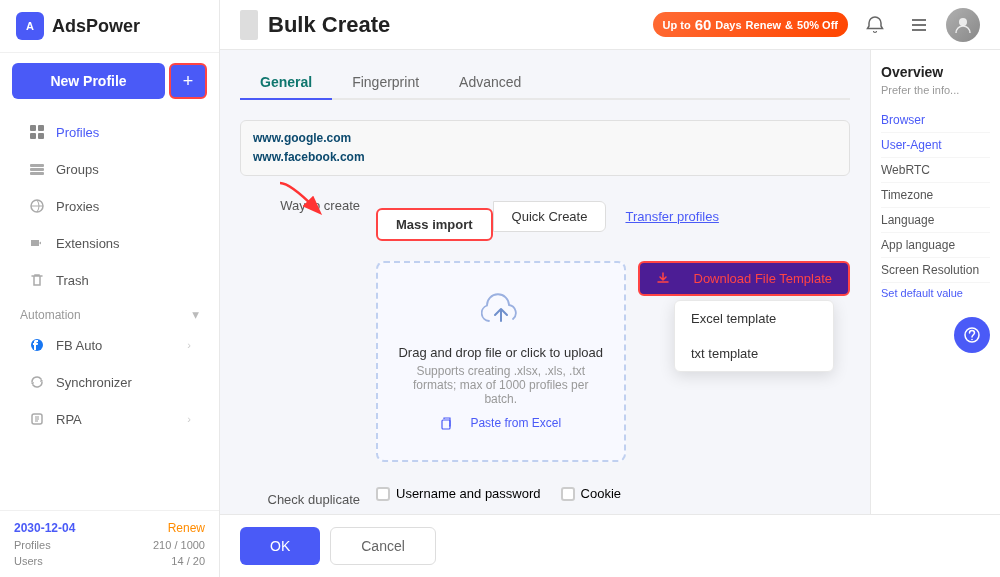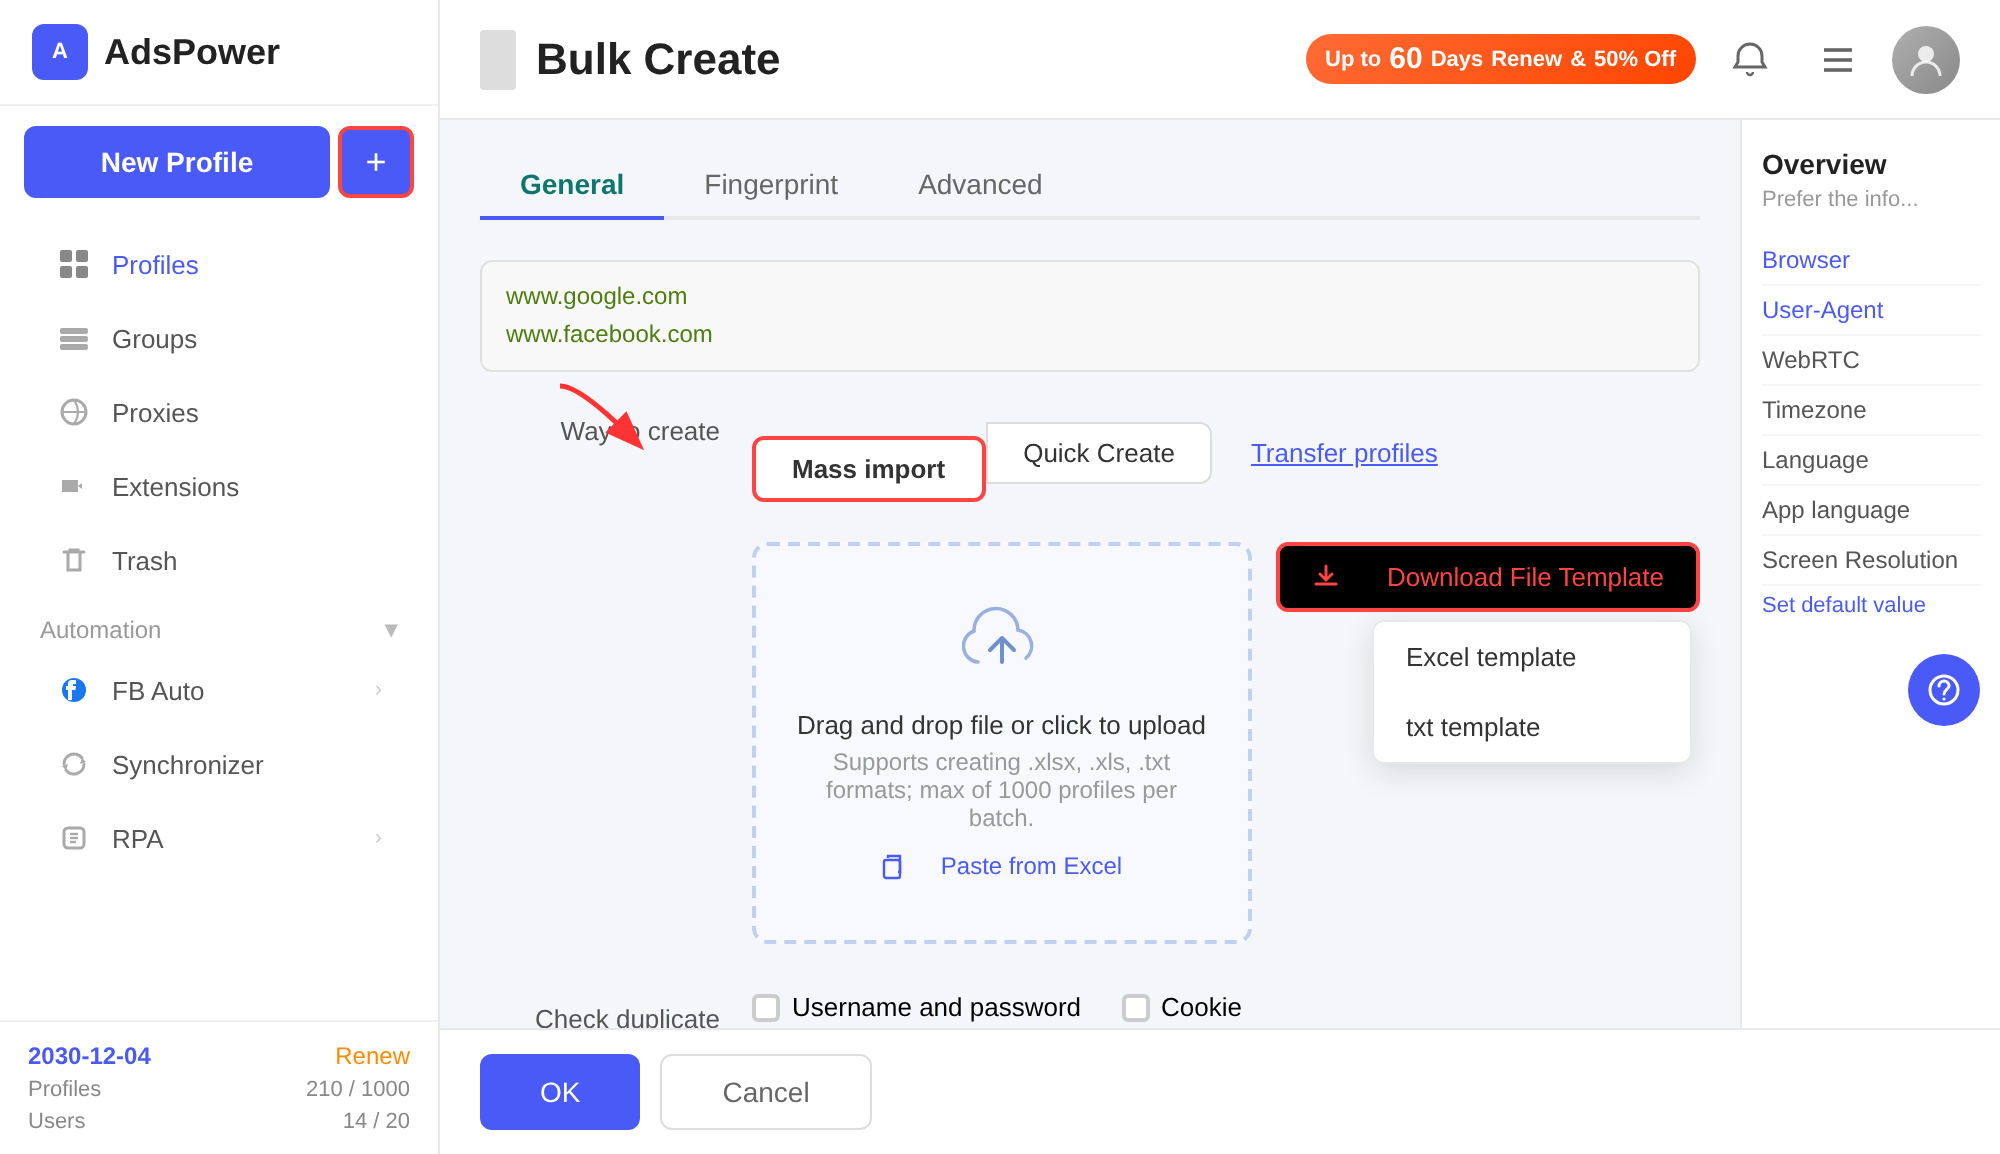--- a/index.html
+++ b/index.html
@@ -21,21 +21,21 @@
     .nav-item-arrow { margin-left: auto; color: #ccc; font-size: 11px; }
     .sidebar-footer { padding: 10px 14px; border-top: 1px solid #f0f0f0; background: #fff; }
     .footer-date { color: #4a5af7; font-size: 12px; font-weight: 600; }
     .footer-renew { color: #ff8c00; font-size: 12px; cursor: pointer; }
     .footer-stats { display: flex; justify-content: space-between; color: #888; font-size: 11px; margin-top: 4px; }
 
     
     .main { flex: 1; display: flex; flex-direction: column; background: #f5f6fa; overflow: hidden; }
 
     
-    .top-header { background: #fff; padding: 0 20px; height: 60px; display: flex; align-items: center; justify-content: space-between; border-bottom: 1px solid #e8e8e8; }
+    .top-header { background: #fff; padding: 0 20px; height: 50px; display: flex; align-items: center; justify-content: space-between; border-bottom: 1px solid #e8e8e8; }
     .page-title { font-size: 22px; font-weight: 700; color: #222; }
     .header-right { display: flex; align-items: center; gap: 10px; }
     .promo-badge { background: linear-gradient(135deg, #ff6b35, #ff4500); color: #fff; padding: 4px 10px; border-radius: 20px; font-size: 11px; font-weight: 700; display: flex; align-items: center; gap: 4px; }
     .promo-badge .days { font-size: 15px; font-weight: 900; }
     .cloud-btn { background: #e8f0fe; border: 1px solid #c0d0f0; border-radius: 6px; padding: 4px 10px; display: flex; align-items: center; gap: 6px; font-size: 12px; color: #4a5af7; cursor: pointer; }
     .header-icon-btn { width: 34px; height: 34px; display: flex; align-items: center; justify-content: center; cursor: pointer; color: #666; border-radius: 6px; }
     .avatar { width: 34px; height: 34px; background: #ccc; border-radius: 50%; overflow: hidden; }
 
     
     .content-area { display: flex; flex: 1; overflow: hidden; }
@@ -59,24 +59,24 @@
     .create-option-link { padding: 7px 18px; color: #4a5af7; cursor: pointer; font-size: 13px; text-decoration: underline; border: 1px solid transparent; }
 
     
     .upload-area { border: 2px dashed #c0d0f0; border-radius: 8px; background: #f8f9ff; padding: 30px 20px; text-align: center; margin-bottom: 4px; position: relative; }
     .upload-icon { font-size: 32px; color: #7090cc; margin-bottom: 8px; }
     .upload-text-main { color: #333; font-size: 13px; margin-bottom: 4px; }
     .upload-text-sub { color: #999; font-size: 12px; margin-bottom: 10px; }
     .paste-link { color: #4a5af7; font-size: 12px; cursor: pointer; display: flex; align-items: center; justify-content: center; gap: 16px; }
 
     
-    .download-template-btn { background: #000000; border: 2px solid #ff4444; color: #ff4444; padding: 8px 16px; border-radius: 6px; cursor: pointer; font-size: 13px; display: flex; align-items: flex-start; gap: 24px; white-space: nowrap; position: relative; }
-
-    
-    .dropdown-menu { position: absolute; right: 4px; top: 110%; background: #fff; border: 1px solid #e8e8e8; border-radius: 6px; box-shadow: 0 4px 16px rgba(0,0,0,0.12); z-index: 100; min-width: 160px; }
+    .download-template-btn { background: #4c1d95; border: 2px solid #ff4444; color: #ff4444; padding: 8px 16px; border-radius: 6px; cursor: pointer; font-size: 13px; display: flex; align-items: flex-start; gap: 24px; white-space: nowrap; position: relative; }
+
+    
+    .dropdown-menu { position: absolute; right: 16px; top: 110%; background: #fff; border: 1px solid #e8e8e8; border-radius: 6px; box-shadow: 0 4px 16px rgba(0,0,0,0.12); z-index: 100; min-width: 160px; }
     .dropdown-item { padding: 10px 16px; cursor: pointer; font-size: 13px; color: #333; }
 
     
     .check-options { display: flex; gap: 20px; align-items: center; }
     .check-item { display: flex; align-items: center; gap: 6px; cursor: pointer; }
     .checkbox { width: 14px; height: 14px; border: 2px solid #ccc; border-radius: 3px; background: #fff; }
 
     
     .browser-options { display: flex; gap: 12px; align-items: center; }
     .browser-select { display: flex; align-items: center; gap: 6px; background: #fff; border: 1px solid #ddd; border-radius: 6px; padding: 7px 12px; cursor: pointer; min-width: 180px; justify-content: space-between; }
@@ -259,21 +259,21 @@
   <div class="content-area">
     <div class="content-main">
 
       <div class="tabs">
         <div class="tab active">General</div>
         <div class="tab">Fingerprint</div>
         <div class="tab">Advanced</div>
       </div>
 
       <div style="margin-bottom: 16px;">
-        <div style="background:#f8f8f8; border:1px solid #e0e0e0; border-radius:6px; padding:8px 12px; color:#4d7c0f; font-size:12px; line-height:1.6;">
+        <div style="background:#f8f8f8; border:1px solid #e0e0e0; border-radius:6px; padding:8px 12px; color:#0c4a6e; font-size:12px; line-height:1.6;font-weight:bold;">
           <div>www.google.com</div>
           <div>www.facebook.com</div>
         </div>
       </div>
 
       <div class="form-row" style="position:relative;">
         <div class="form-label">Way to create</div>
 
         <div style="position:absolute; left:30px; top:-14px; z-index:10;">
           <svg width="60" height="40" viewBox="0 0 60 40">

